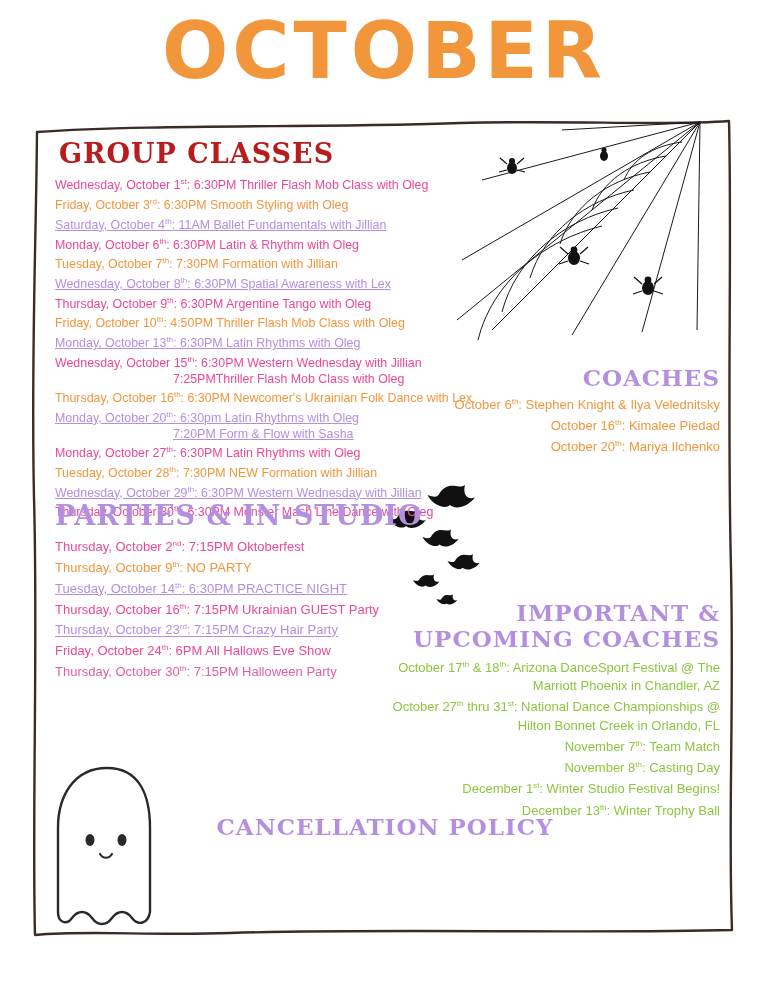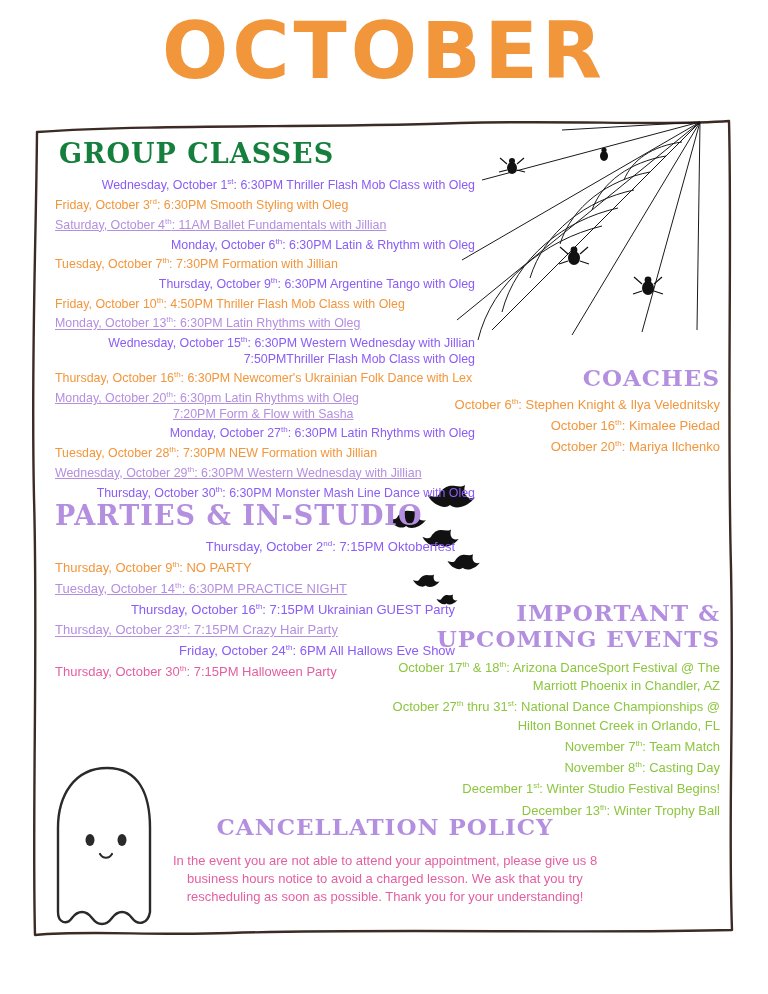--- a/index.html
+++ b/index.html
@@ -43,28 +43,28 @@
     font-family:"DejaVu Serif", serif;
     font-size:23px;
     letter-spacing:1px;
     line-height:1.1;
   }
 
   
   #group-classes{
     position:absolute;left:55px;top:140px;width:420px;
   }
-  #group-classes .sec-head{color:#15803d;margin:0 0 6px 4px;}
+  #group-classes .sec-head{color:#b91c1c;margin:0 0 6px 4px;}
   .line{
     font-size:12.4px;
     line-height:15.6px;
     white-space:nowrap;
     font-family:"Liberation Sans", sans-serif;
   }
-  .c-green{color:#8b5cf6;text-align:right;}
+  .c-green{color:#ec4899;}
   .c-orange{color:#f2963c;}
   .c-purple{color:#b48fe0;text-decoration:underline;}
   .c-pink{color:#e45fa0;}
   .ind{padding-left:118px;}
   sup{font-size:8px;vertical-align:super;}
 
   
   #parties{
     position:absolute;left:55px;top:500px;width:400px;
   }
@@ -177,25 +177,26 @@
   </div>
 
   <section id="group-classes">
     <h2 class="sec-head">GROUP CLASSES</h2>
     <div id="gc-list">
         <div class="line c-green">Wednesday, October 1<sup>st</sup>: 6:30PM Thriller Flash Mob Class with Oleg</div>
         <div class="line c-orange">Friday, October 3<sup>rd</sup>: 6:30PM Smooth Styling with Oleg</div>
         <div class="line c-purple">Saturday, October 4<sup>th</sup>: 11AM Ballet Fundamentals with Jillian</div>
         <div class="line c-green">Monday, October 6<sup>th</sup>: 6:30PM Latin &amp; Rhythm with Oleg</div>
         <div class="line c-orange">Tuesday, October 7<sup>th</sup>: 7:30PM Formation with Jillian</div>
+        <div class="line c-purple">Wednesday, October 8<sup>th</sup>: 6:30PM Spatial Awareness with Lex</div>
         <div class="line c-green">Thursday, October 9<sup>th</sup>: 6:30PM Argentine Tango with Oleg</div>
         <div class="line c-orange">Friday, October 10<sup>th</sup>: 4:50PM Thriller Flash Mob Class with Oleg</div>
         <div class="line c-purple">Monday, October 13<sup>th</sup>: 6:30PM Latin Rhythms with Oleg</div>
         <div class="line c-green">Wednesday, October 15<sup>th</sup>: 6:30PM Western Wednesday with Jillian</div>
-        <div class="line c-green ind">7:50PMThriller Flash Mob Class with Oleg</div>
+        <div class="line c-green ind">7:25PMThriller Flash Mob Class with Oleg</div>
         <div class="line c-orange">Thursday, October 16<sup>th</sup>: 6:30PM Newcomer's Ukrainian Folk Dance with Lex</div>
         <div class="line c-purple">Monday, October 20<sup>th</sup>: 6:30pm Latin Rhythms with Oleg</div>
         <div class="line c-purple ind">7:20PM Form &amp; Flow with Sasha</div>
         <div class="line c-green">Monday, October 27<sup>th</sup>: 6:30PM Latin Rhythms with Oleg</div>
         <div class="line c-orange">Tuesday, October 28<sup>th</sup>: 7:30PM NEW Formation with Jillian</div>
         <div class="line c-purple">Wednesday, October 29<sup>th</sup>: 6:30PM Western Wednesday with Jillian</div>
         <div class="line c-green">Thursday, October 30<sup>th</sup>: 6:30PM Monster Mash Line Dance with Oleg</div>
       </div>
   </section>
 
@@ -219,32 +220,31 @@
     <div id="co-list">
         <div class="co-line">October 6<sup>th</sup>: Stephen Knight &amp; Ilya Velednitsky</div>
         <div class="co-line">October 16<sup>th</sup>: Kimalee Piedad</div>
         <div class="co-line">October 20<sup>th</sup>: Mariya Ilchenko</div>
       </div>
   </section>
 
   <section id="important">
     <h3 class="sub-head">
       <span>IMPORTANT &amp;</span><br>
-      <span>UPCOMING EVENTS</span>
+      <span>UPCOMING COACHES</span>
     </h3>
     <div id="im-list">
         <div class="i-line">October 17<sup>th</sup> &amp; 18<sup>th</sup>: Arizona DanceSport Festival @ The</div>
         <div class="i-line">Marriott Phoenix in Chandler, AZ</div>
         <div class="i-line">October 27<sup>th</sup> thru 31<sup>st</sup>: National Dance Championships @</div>
         <div class="i-line">Hilton Bonnet Creek in Orlando, FL</div>
         <div class="i-line">November 7<sup>th</sup>: Team Match</div>
         <div class="i-line">November 8<sup>th</sup>: Casting Day</div>
         <div class="i-line">December 1<sup>st</sup>: Winter Studio Festival Begins!</div>
         <div class="i-line">December 13<sup>th</sup>: Winter Trophy Ball</div>
       </div>
   </section>
 
   <section id="cancel">
     <h3 class="sub-head">CANCELLATION POLICY</h3>
-    <p class="cx">In the event you are not able to attend your appointment, please give us 8 business hours notice to avoid a charged lesson. We ask that you try rescheduling as soon as possible. Thank you for your understanding!</p>
   </section>
 
 </div>
 
 </body></html>

